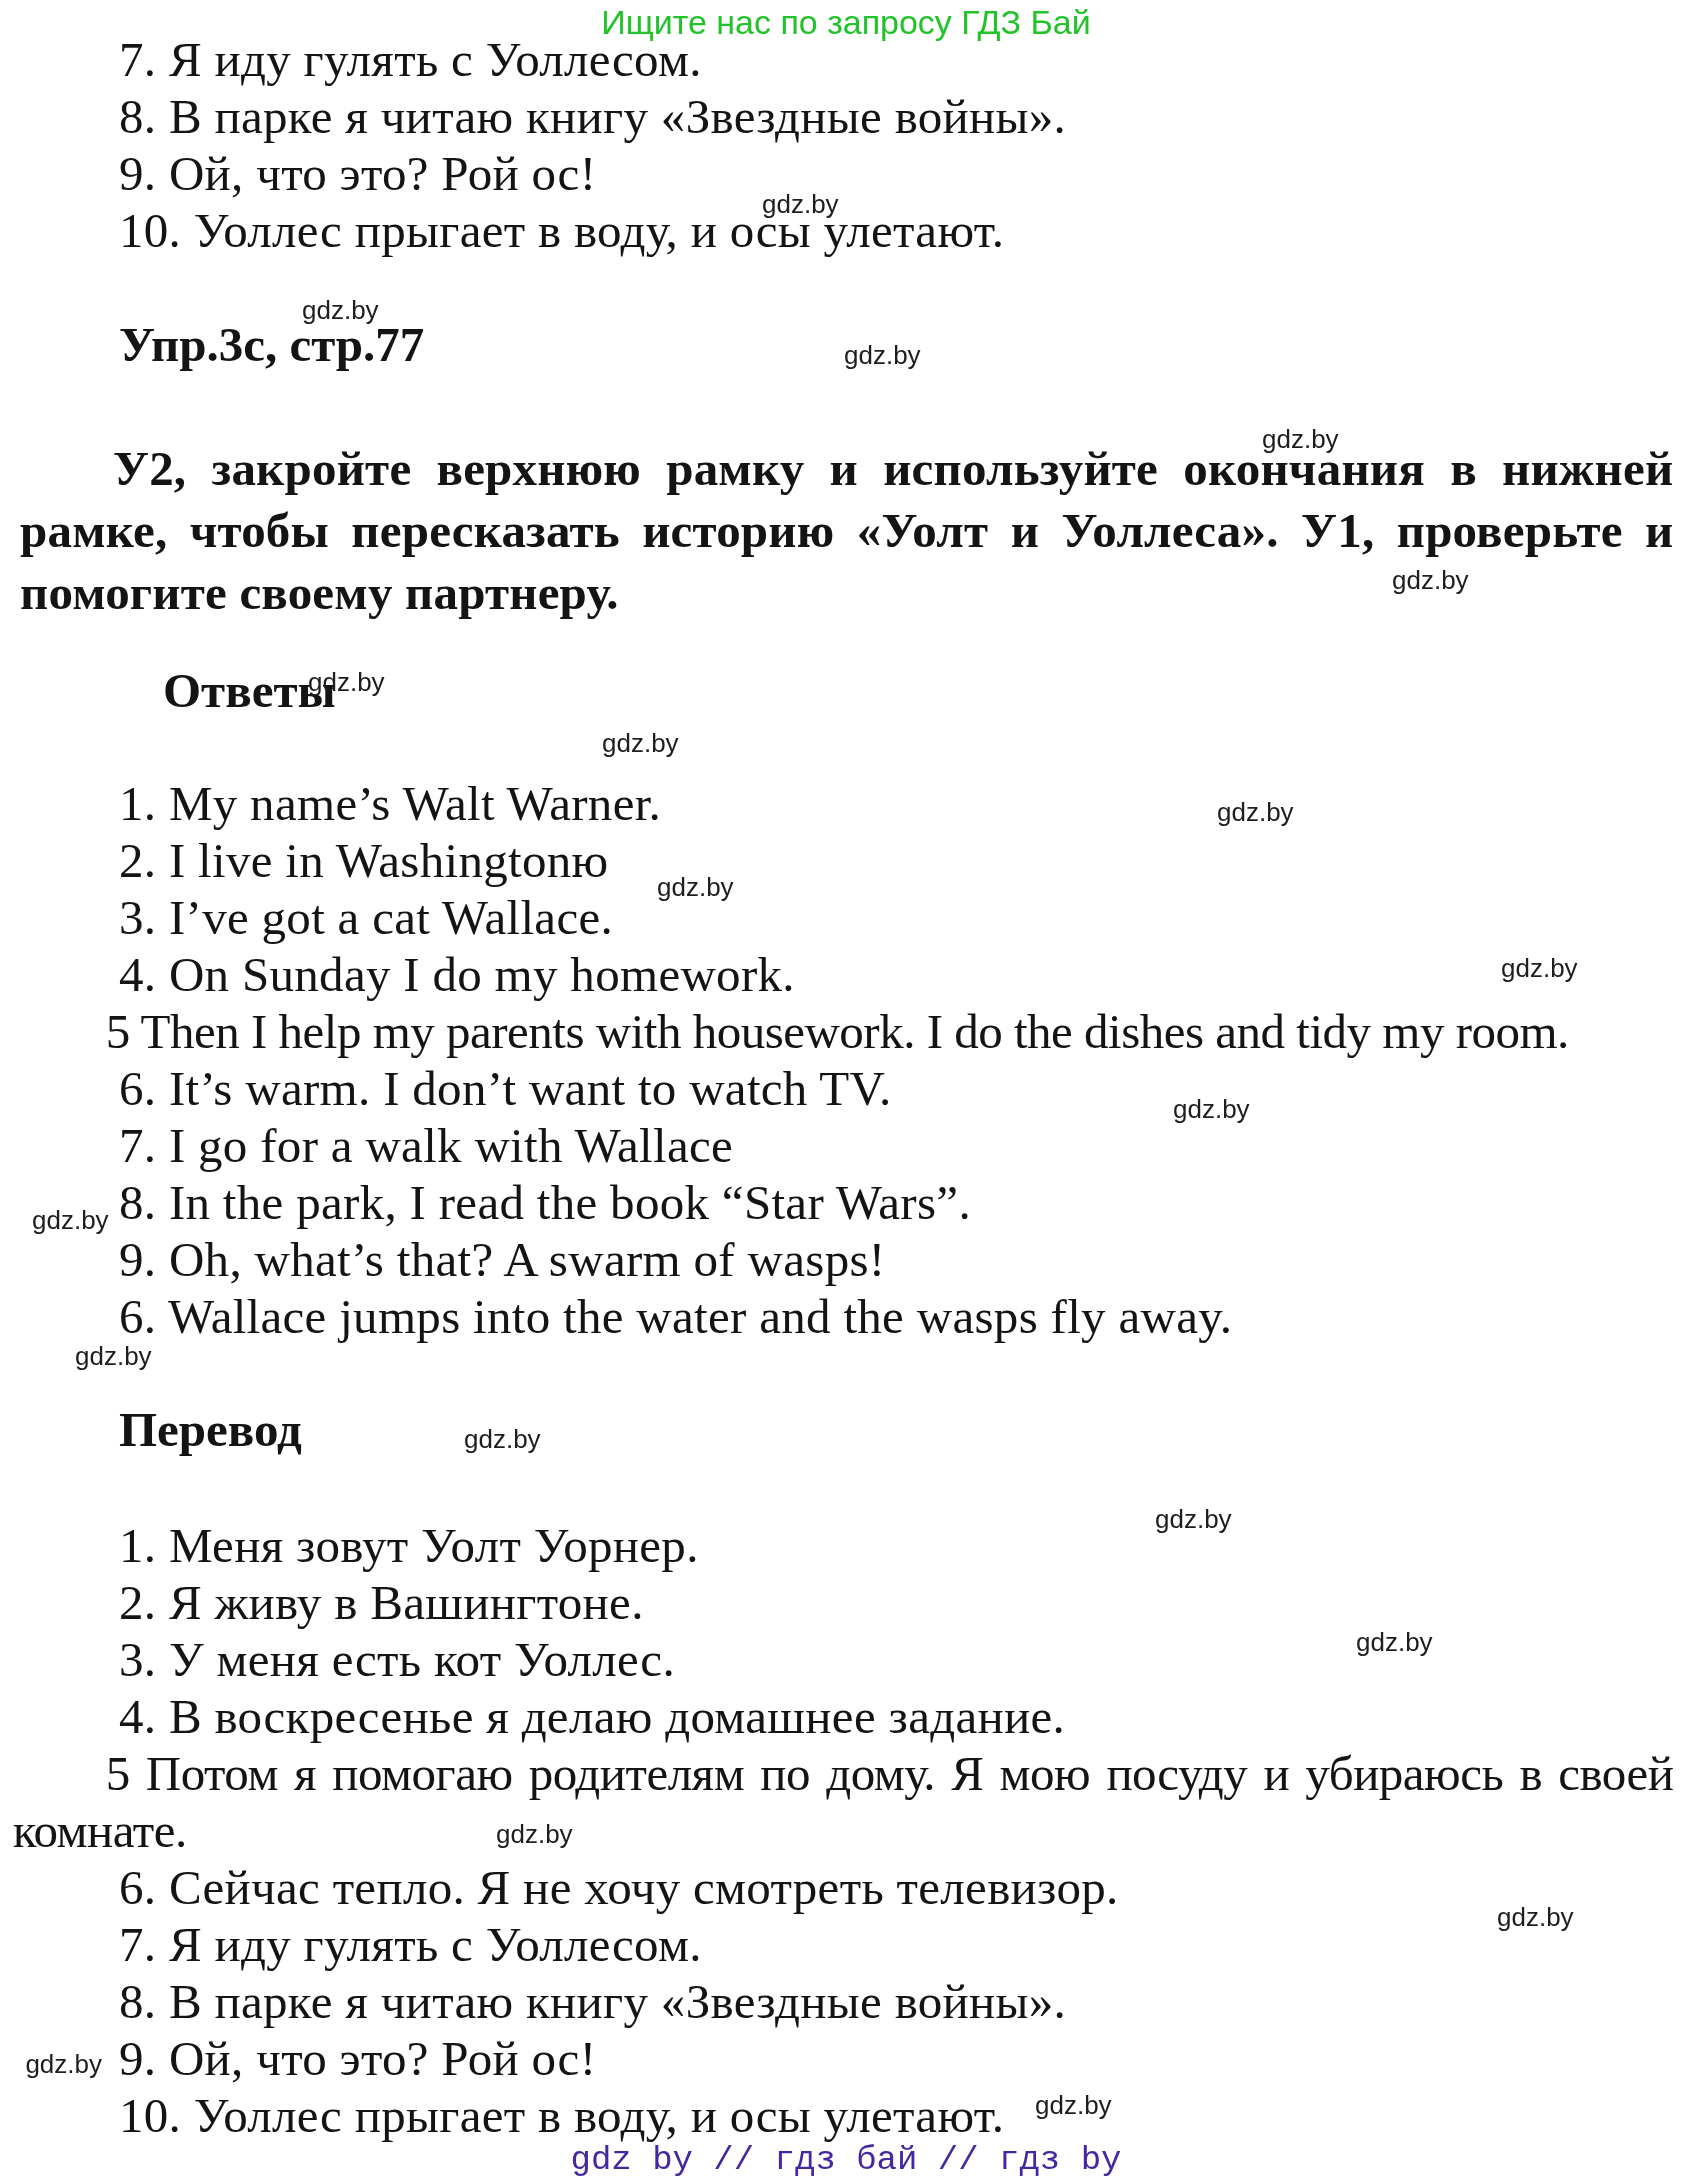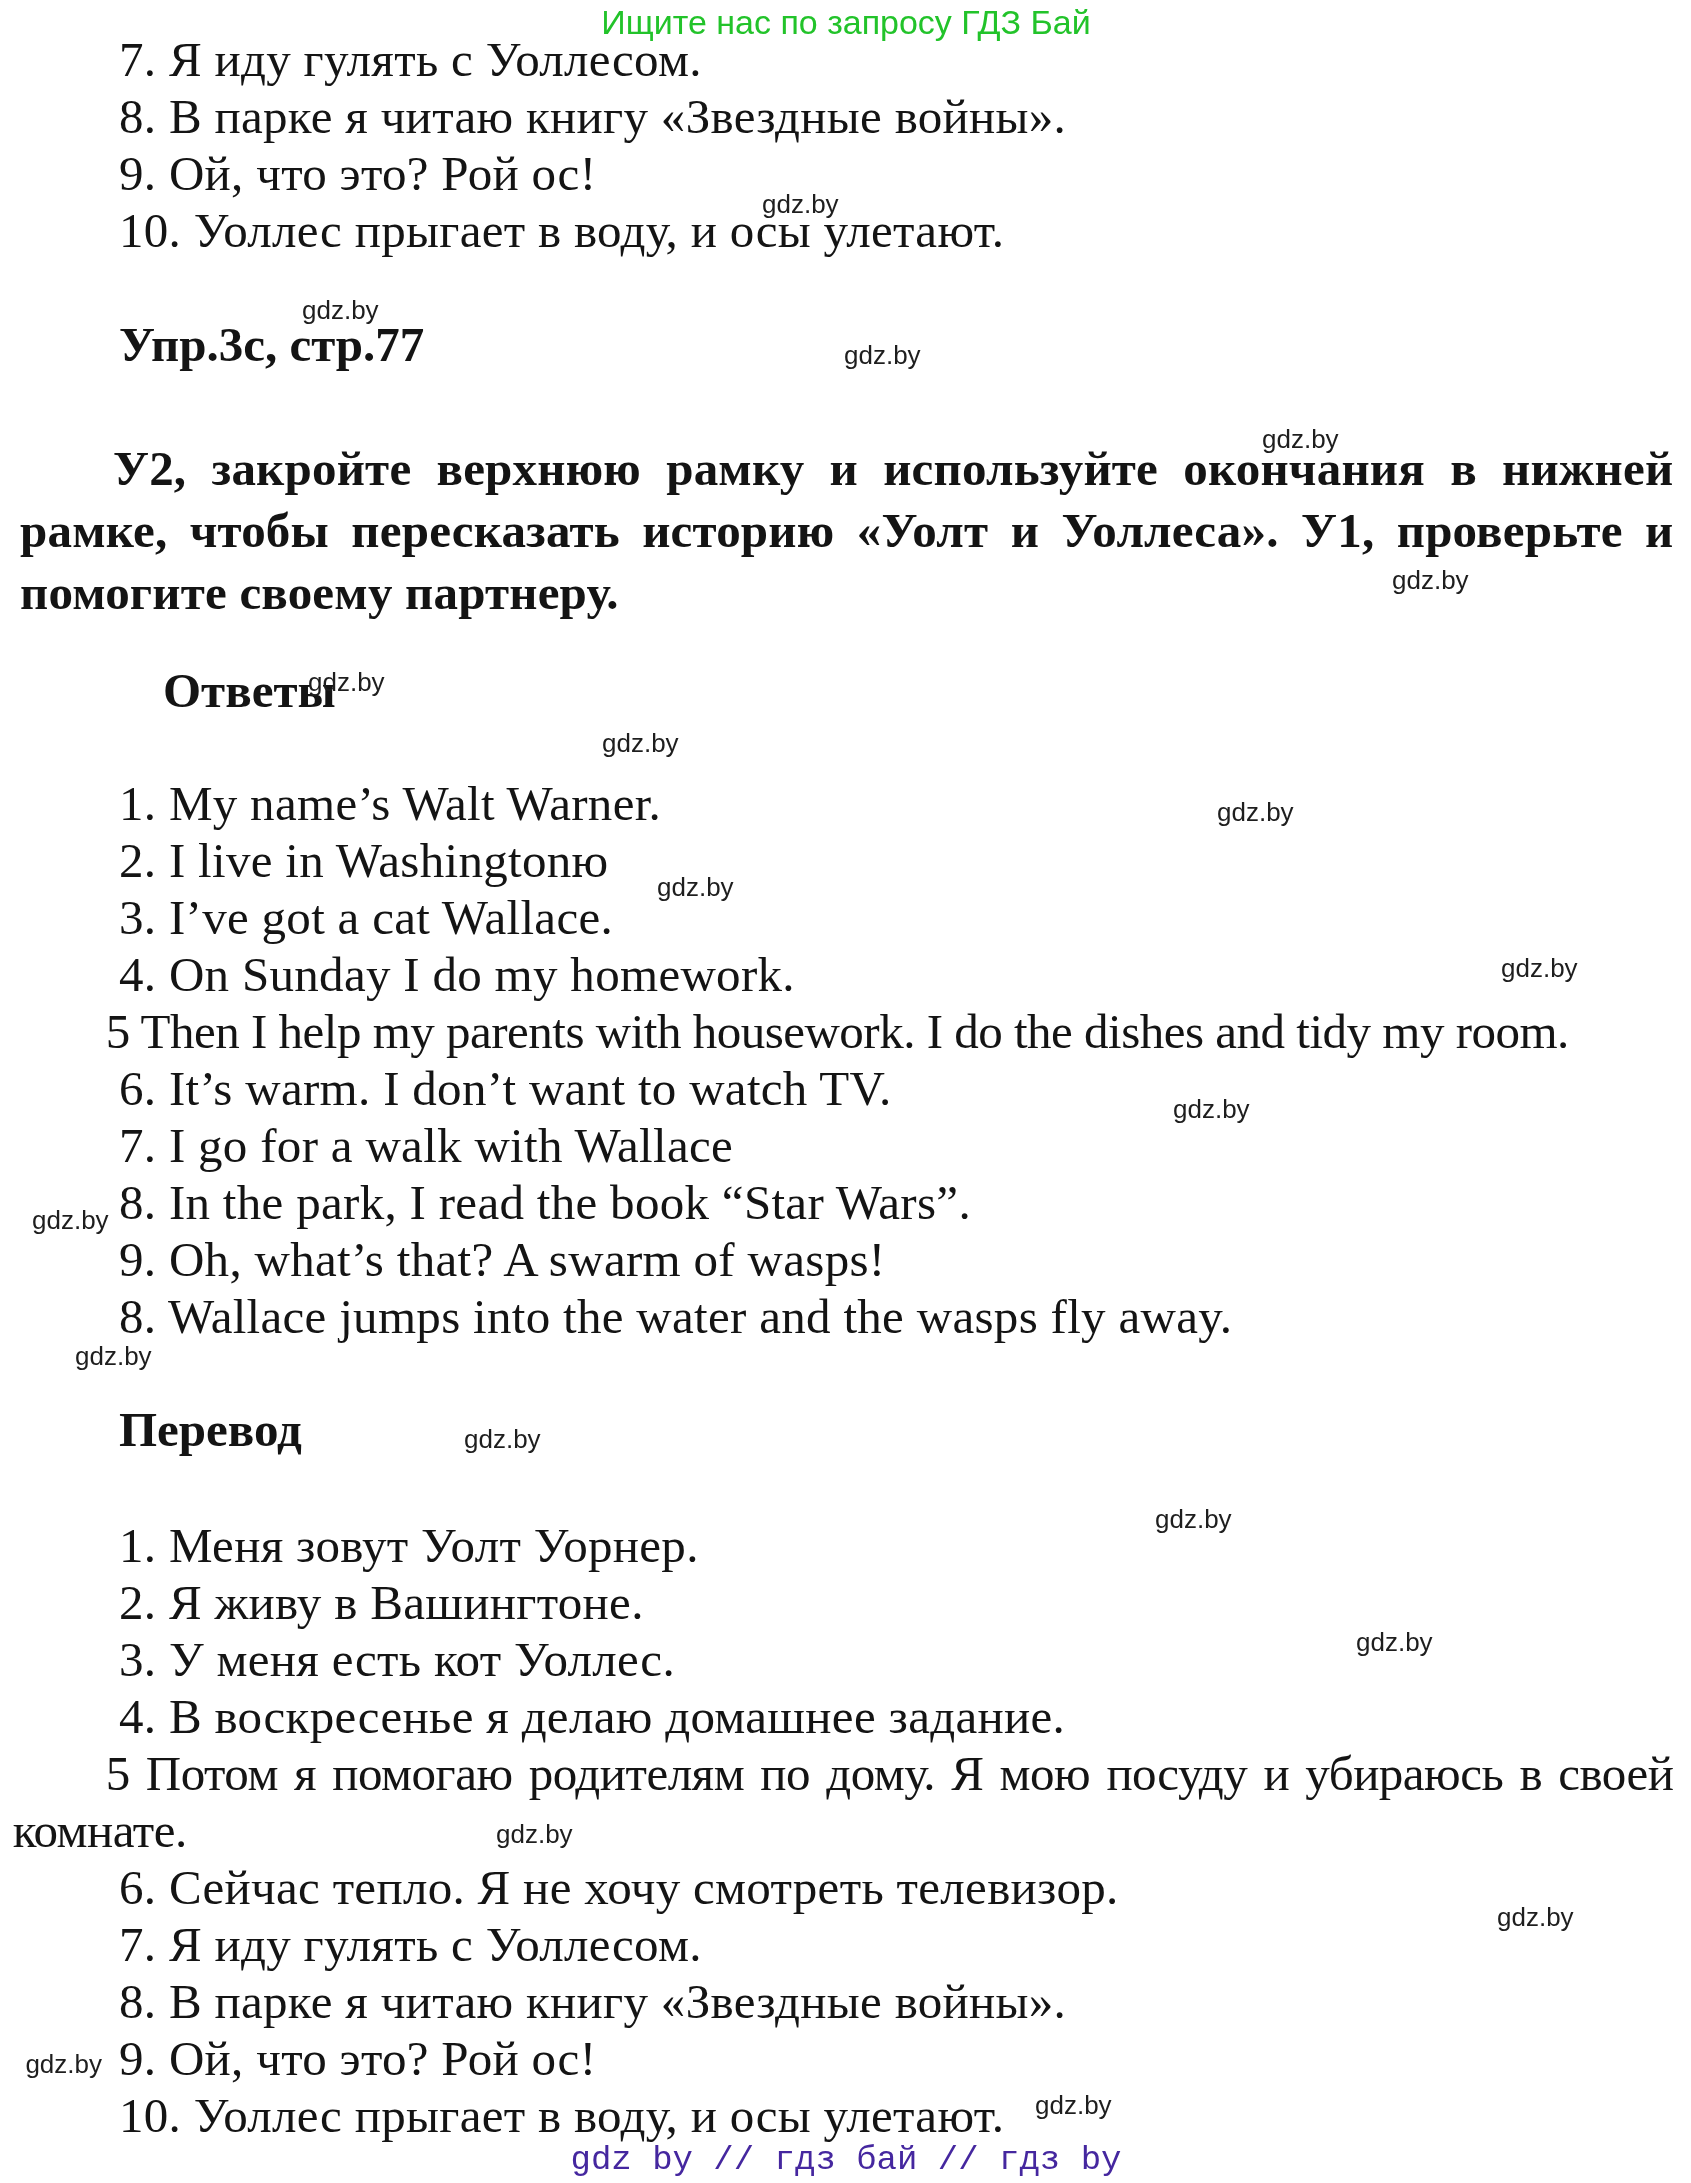--- a/index.html
+++ b/index.html
@@ -118,21 +118,21 @@
   <div class="list answers-list">
     <div class="line">1. My name’s Walt Warner.</div>
     <div class="line">2. I live in Washingtonю</div>
     <div class="line">3. I’ve got a cat Wallace.</div>
     <div class="line">4. On Sunday I do my homework.</div>
     <div class="line flow">5 Then I help my parents with housework. I do the dishes and tidy my room.</div>
     <div class="line">6. It’s warm. I don’t want to watch TV.</div>
     <div class="line">7. I go for a walk with Wallace</div>
     <div class="line">8. In the park, I read the book “Star Wars”.</div>
     <div class="line">9. Oh, what’s that? A swarm of wasps!</div>
-    <div class="line">8. Wallace jumps into the water and the wasps fly away.</div>
+    <div class="line">6. Wallace jumps into the water and the wasps fly away.</div>
   </div>
 
   <div class="heading h-translation">Перевод</div>
 
   <div class="list translation-list">
     <div class="line">1. Меня зовут Уолт Уорнер.</div>
     <div class="line">2. Я живу в Вашингтоне.</div>
     <div class="line">3. У меня есть кот Уоллес.</div>
     <div class="line">4. В воскресенье я делаю домашнее задание.</div>
     <div class="line flow">5 Потом я помогаю родителям по дому. Я мою посуду и убираюсь в своей комнате.</div>

